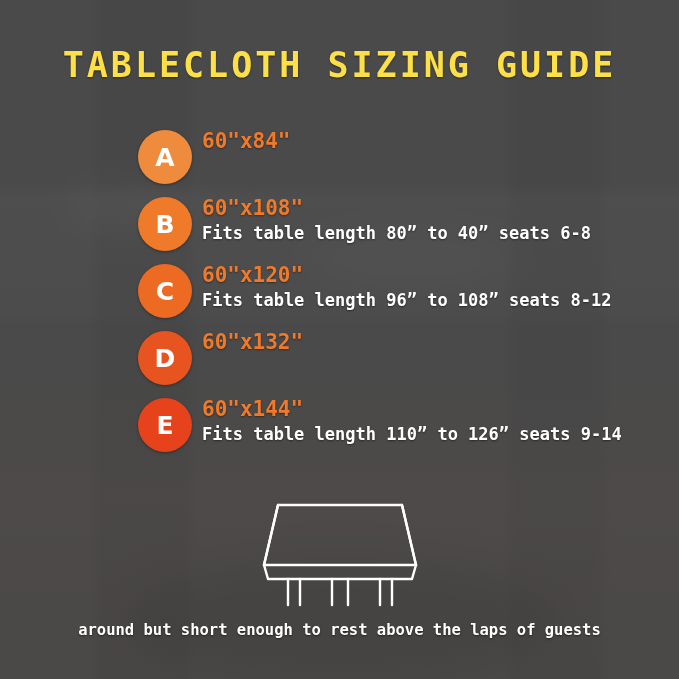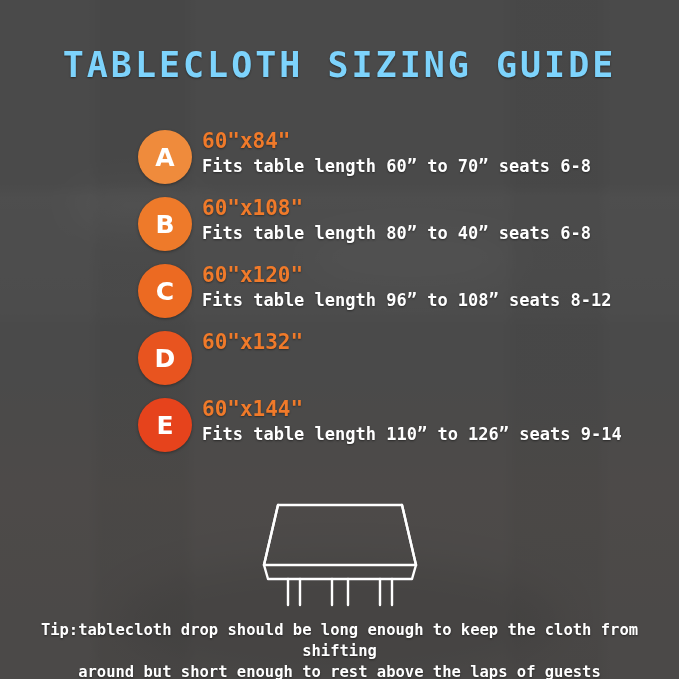--- a/index.html
+++ b/index.html
@@ -50,21 +50,21 @@
   }
 
   .content { position: absolute; inset: 0; }
 
   .title {
     position: absolute;
     top: 45px;
     left: 0;
     width: 679px;
     text-align: center;
-    color: #7dd3fc;
+    color: #fde047;
     font-family: "DejaVu Sans Mono", monospace;
     font-size: 35px;
     font-weight: bold;
     letter-spacing: 3px;
     text-shadow: 0 1px 2px rgba(0,0,0,0.45);
   }
 
   .rows {
     position: absolute;
     top: 124px;
@@ -151,21 +151,20 @@
   <div class="content">
 
     <div class="title">TABLECLOTH  SIZING  GUIDE</div>
 
     <div class="rows">
 
       <div class="row">
         <div class="badge" style="background:#ef8b3c;">A</div>
         <div class="row-text">
           <div class="size">60"x84"</div>
-          <div class="desc">Fits table length 60” to 70” seats 6-8</div>
         </div>
       </div>
 
       <div class="row">
         <div class="badge" style="background:#ee7a2a;">B</div>
         <div class="row-text">
           <div class="size">60"x108"</div>
           <div class="desc">Fits table length 80” to 40” seats 6-8</div>
         </div>
       </div>
@@ -208,18 +207,17 @@
         <path d="M60 92 L60 118"></path>
         <path d="M140 92 L140 118"></path>
         <path d="M152 92 L152 118"></path>
 
         <path d="M92 92 L92 118"></path>
         <path d="M108 92 L108 118"></path>
       </svg>
     </div>
 
     <div class="tip">
-      <div>Tip:tablecloth drop should be long enough to keep the cloth from shifting</div>
       <div>around but short enough to rest above the laps of guests</div>
     </div>
 
   </div>
 </div>
 
 </body></html>

